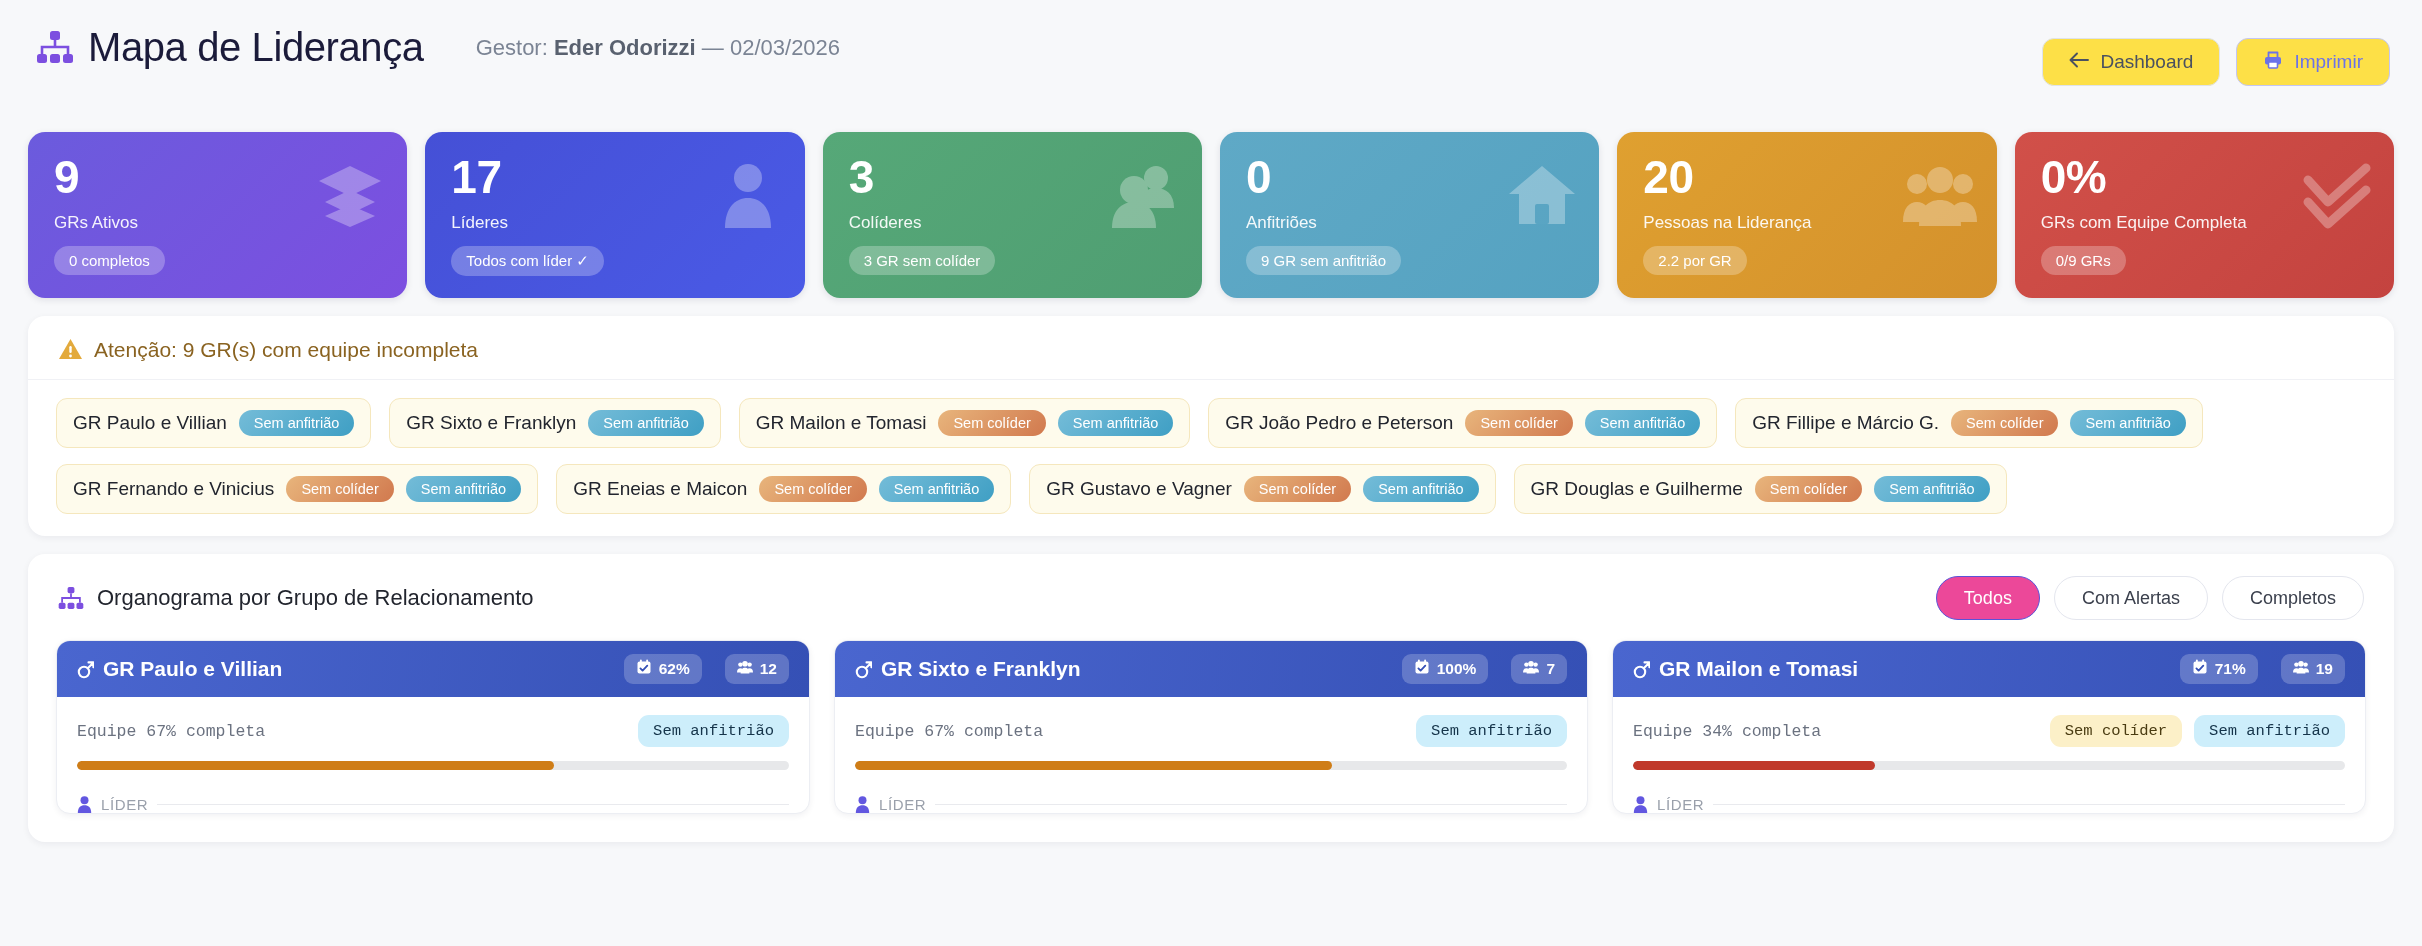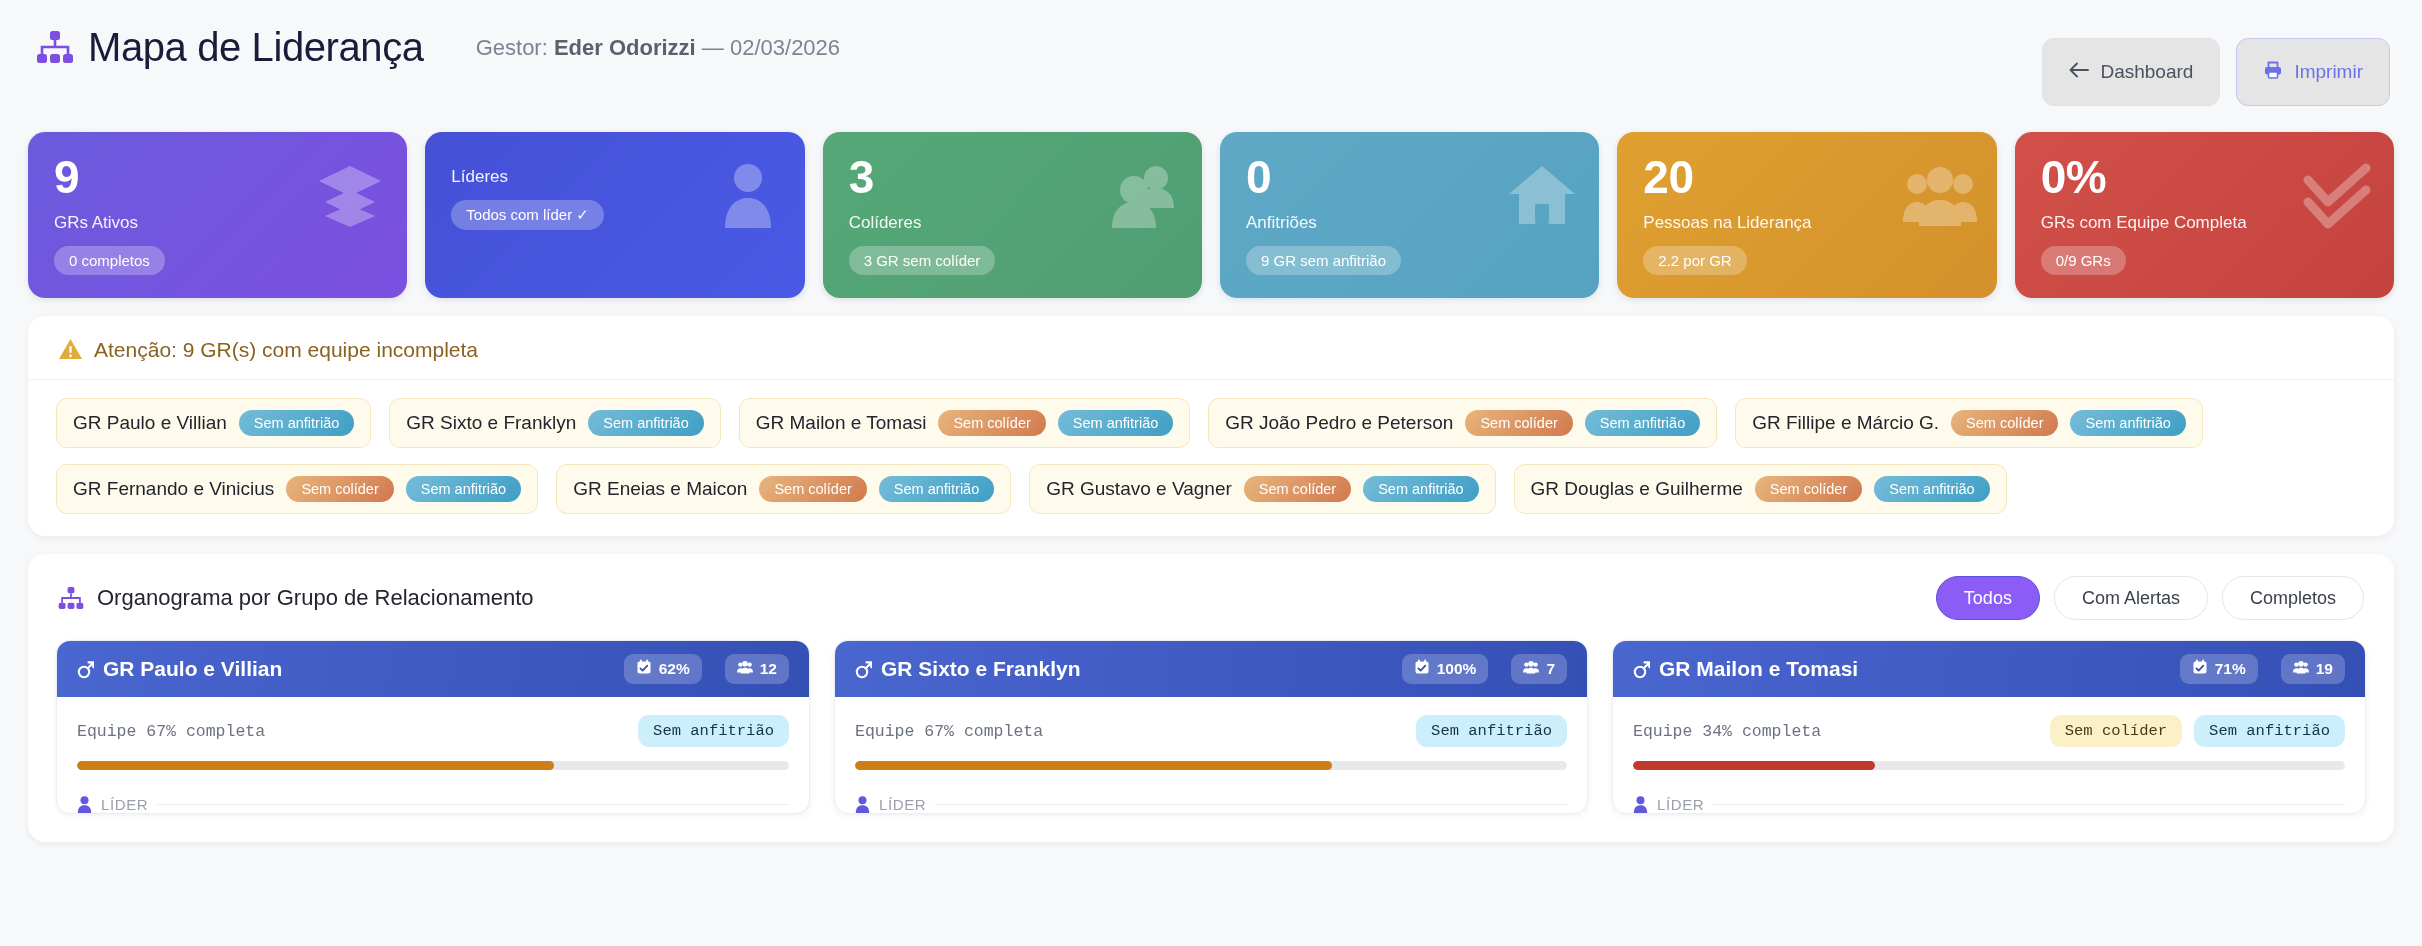--- a/index.html
+++ b/index.html
@@ -48,24 +48,24 @@
     font-size: 22px;
     color: #7b8494;
   }
   .subtitle b { color: #59616f; font-weight: 700; }
 
   .header-actions { display: flex; gap: 16px; padding-top: 12px; }
   .btn {
     display: inline-flex;
     align-items: center;
     gap: 11px;
-    height: 68px;
+    height: 48px;
     padding: 0 26px;
     border-radius: 12px;
-    background: #e5e5e5;
+    background: #fde047;
     font-size: 19px;
     cursor: pointer;
     white-space: nowrap;
   }
   .btn-dashboard { border: 1.5px solid #dfe3ea; color: #4a5160; }
   .btn-print { border: 1.5px solid #c3c6f5; color: #6b72e8; }
 
   
   .stats {
     display: grid;
@@ -175,21 +175,21 @@
     border-radius: 999px;
     display: inline-flex;
     align-items: center;
     font-size: 18px;
     cursor: pointer;
     background: #ffffff;
     border: 1.5px solid #e4e6ee;
     color: #3b404d;
   }
   .filter.active {
-    background: #8b5cf6;
+    background: #ec4899;
     border-color: #5b53d8;
     color: #ffffff;
   }
 
   .gr-grid {
     display: grid;
     grid-template-columns: repeat(3, 1fr);
     gap: 24px;
     padding: 0 28px 28px 28px;
   }
@@ -335,20 +335,21 @@
       <span class="stat-icon">
         <svg viewBox="0 0 74 74" width="74" height="74" xmlns="http://www.w3.org/2000/svg">
           <path d="M37 8 L68 23 L37 38 L6 23 Z" fill="#ffffff"></path>
           <path d="M37 32 L62 44 L37 56 L12 44 Z" fill="#ffffff"></path>
           <path d="M37 47 L62 58 L37 69 L12 58 Z" fill="#ffffff"></path>
         </svg>
       </span>
     </div>
 
     <div class="stat-card" style="background:linear-gradient(135deg,#4550d6,#4a5ae6);">
+      <div class="stat-value">17</div>
       <div class="stat-label">Líderes</div>
       <div class="stat-badge">Todos com líder ✓</div>
       <span class="stat-icon">
         <svg viewBox="0 0 74 74" width="74" height="74" xmlns="http://www.w3.org/2000/svg">
           <circle cx="37" cy="20" r="14" fill="#ffffff"></circle>
           <path d="M14 70 C14 50 24 40 37 40 C50 40 60 50 60 70 Z" fill="#ffffff"></path>
         </svg>
       </span>
     </div>
 

